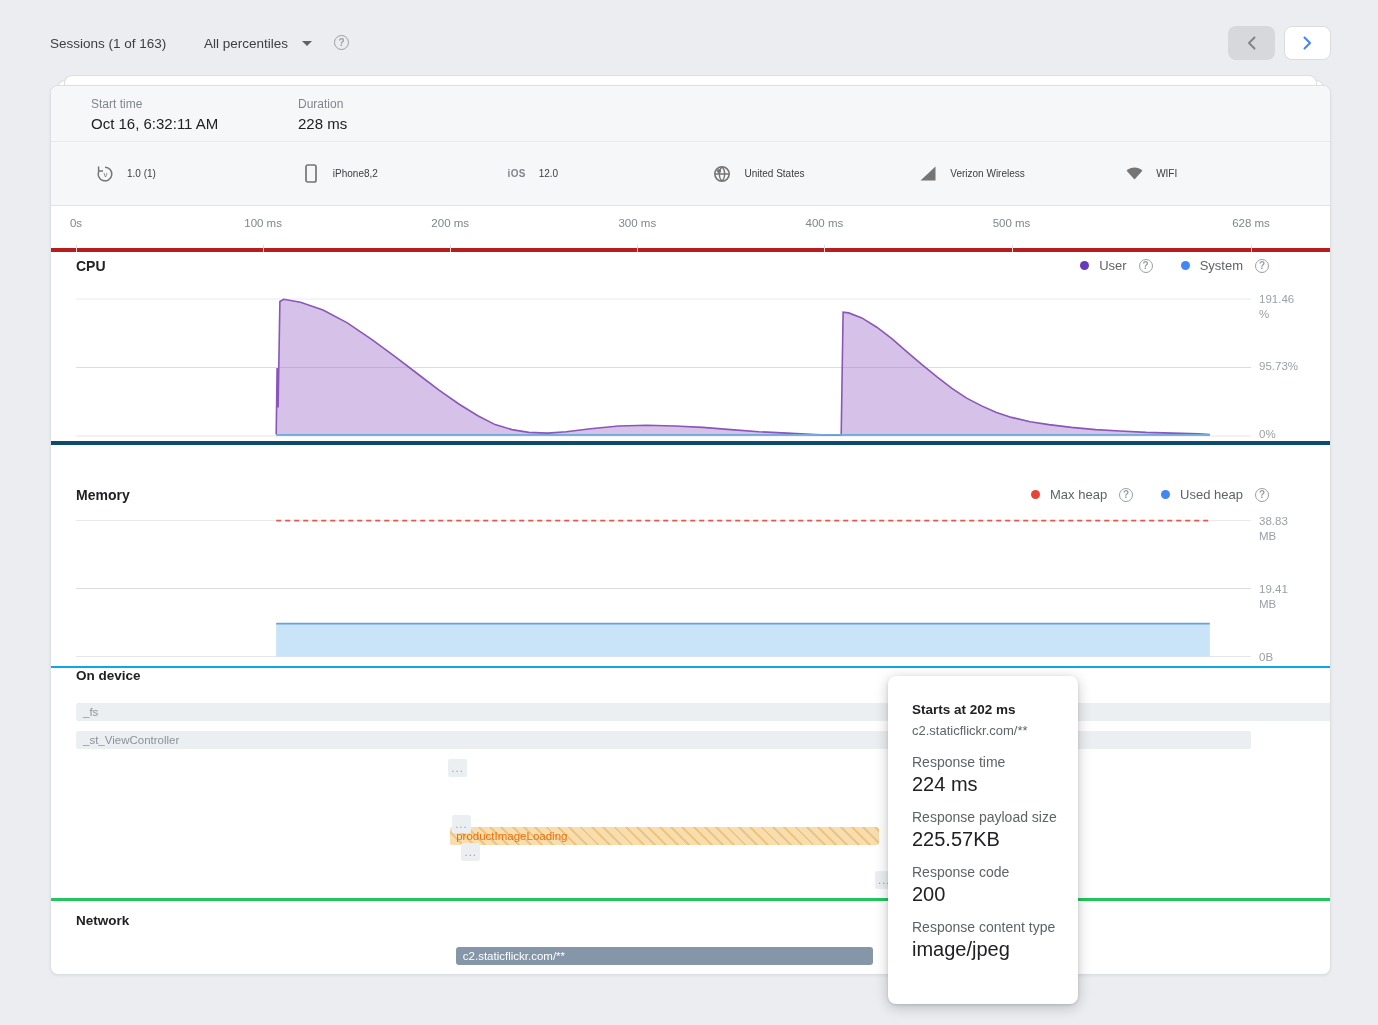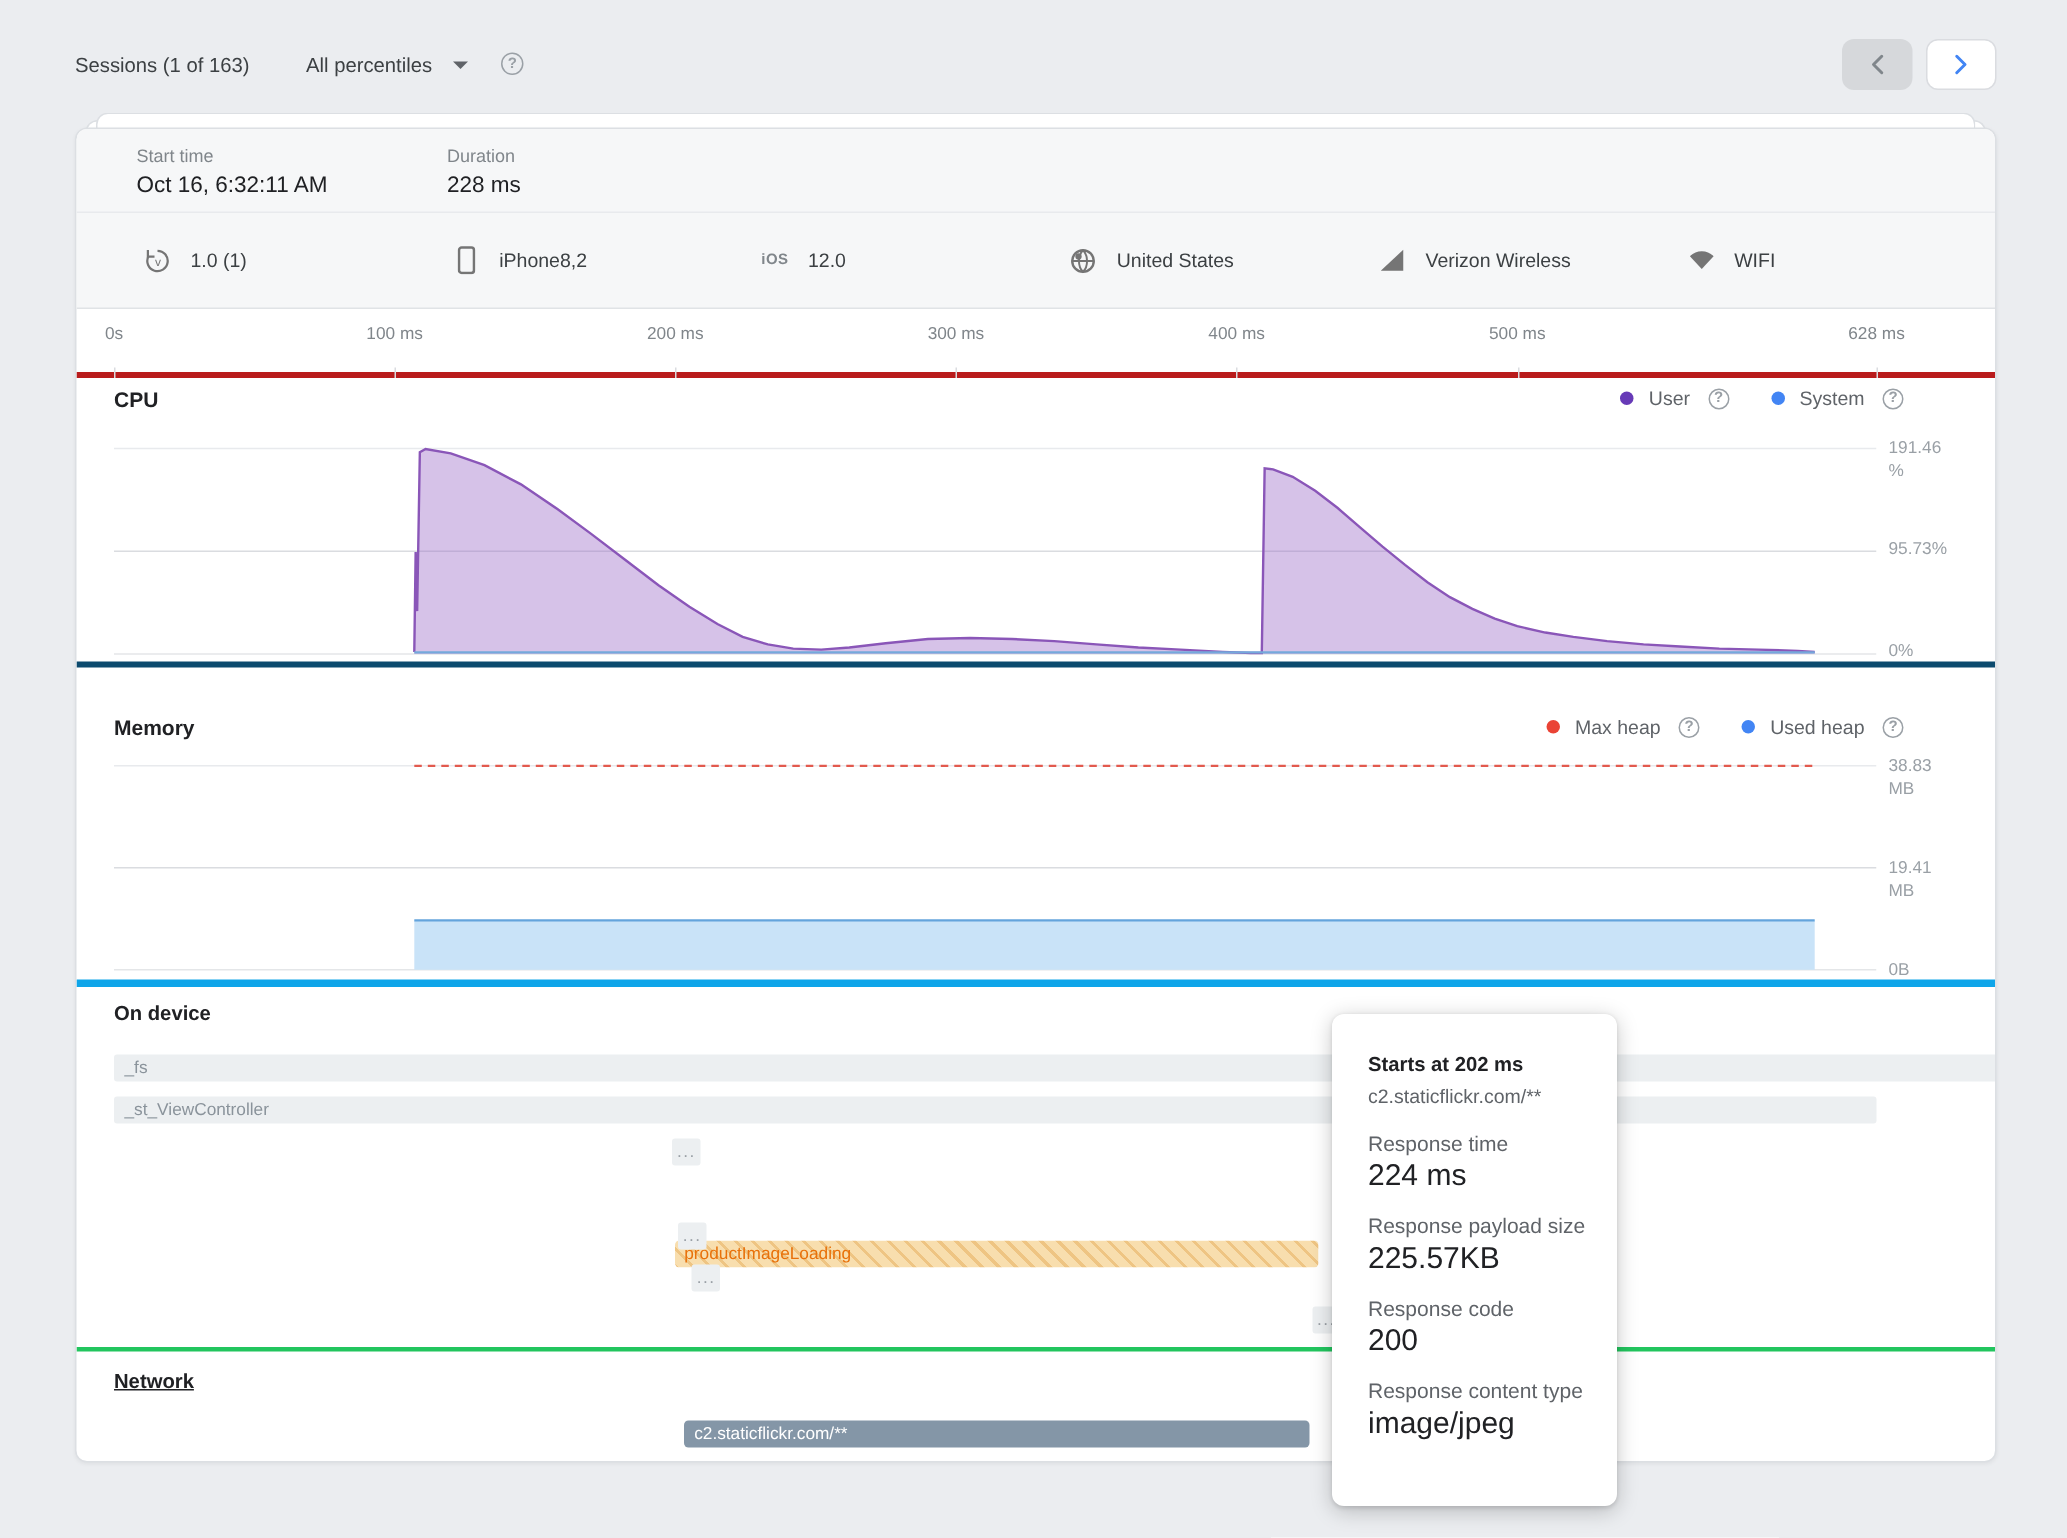--- a/index.html
+++ b/index.html
@@ -29,31 +29,31 @@
   .card { position:absolute; left:50px; top:85px; width:1281px; height:890px; background:#fff; border:1px solid #dcdfe3; border-radius:8px; box-shadow:0 1px 3px rgba(0,0,0,0.06); overflow:hidden; }
 
   .session-header { position:absolute; left:0; top:0; width:100%; height:56px; background:#f6f7f8; border-bottom:1px solid #e8eaed; }
   .sh-col { position:absolute; top:11px; }
   .sh-col1 { left:40px; } .sh-col2 { left:247px; }
   .sh-label { font-size:12px; color:#80868b; margin-bottom:4px; }
   .sh-value { font-size:15px; color:#202124; }
 
   .device-row { position:absolute; left:0; top:56px; width:100%; height:64px; background:#f6f7f8; border-bottom:1px solid #e0e3e6; display:flex; align-items:center; padding-left:44px; }
   .dev-item { width:207px; display:flex; align-items:center; gap:12px; }
-  .dev-item .txt { font-size:13px; color:#3c4043; }
+  .dev-item .txt { font-size:10px; color:#3c4043; }
   .dev-icon { display:inline-flex; align-items:center; justify-content:center; width:20px; }
   .ios-txt { font-size:10px; font-weight:bold; color:#80868b; letter-spacing:0.3px; }
 
   .ruler { position:absolute; left:0; top:116px; width:100%; height:50px; border-bottom:4px solid #b91c1c; }
   .tick-label { position:absolute; top:15px; transform:translateX(-50%); font-size:11.5px; color:#80868b; white-space:nowrap; }
   .tick-mark { position:absolute; top:43px; width:1px; height:7px; background:#dadce0; }
 
   .section { position:absolute; left:0; width:100%; }
   .sec-cpu { top:156px; height:203px; border-bottom:4px solid #0c4a6e; }
-  .sec-mem { top:375px; height:197px; border-bottom:5px solid #0ea5e9; }
+  .sec-mem { top:385px; height:197px; border-bottom:2px solid #0ea5e9; }
   .sec-dev { top:570px; height:245px; border-bottom:3px solid #22c55e; }
   .sec-net { top:815px; height:75px; }
   .sec-title { position:absolute; left:25px; top:16px; font-size:14px; font-weight:bold; color:#202124; }
   .legend { position:absolute; right:61px; top:16px; display:flex; align-items:center; gap:10px; }
   .legend .dot { width:9px; height:9px; border-radius:50%; }
   .legend .llabel { font-size:13px; color:#5f6368; margin-right:2px; }
   .legend .sp { width:8px; }
   .dot-user { background:#673ab7; } .dot-system { background:#4285f4; }
   .dot-max { background:#ea4335; } .dot-used { background:#4285f4; }
 
@@ -234,21 +234,21 @@
         <div class="trace-row tr-gray" style="left: 25px; width: 1175px; top: 75px;">_st_ViewController</div>
         <div class="trace-row tr-chip" style="left: 397.3px; width: 18.7px; top: 103px;">...</div>
         <div class="trace-row tr-hatch" style="left: 399.2px; width: 428.5px; top: 131px;">productImageLoading</div>
         <div class="trace-row tr-chip" style="left: 401.1px; width: 18.7px; top: 159px;">...</div>
         <div class="trace-row tr-chip" style="left: 410.4px; width: 18.7px; top: 187px;">...</div>
         <div class="trace-row tr-chip" style="left: 823.9px; width: 18.7px; top: 215px;">...</div>
       </div>
   </div>
 
   <div class="section sec-net">
-    <div class="sec-title" style="font-size:13.5px;top:12px;text-decoration:underline;">Network</div>
+    <div class="sec-title" style="font-size:13.5px;top:12px;">Network</div>
     <div id="network-rows">
         <div class="trace-row tr-slate" style="left: 404.8px; width: 417.2px; top: 46px;">c2.staticflickr.com/**</div>
       </div>
   </div>
 
 </div>
 
 <div class="tooltip">
   <div class="tt-title">Starts at 202 ms</div>
   <div class="tt-sub">c2.staticflickr.com/**</div>

